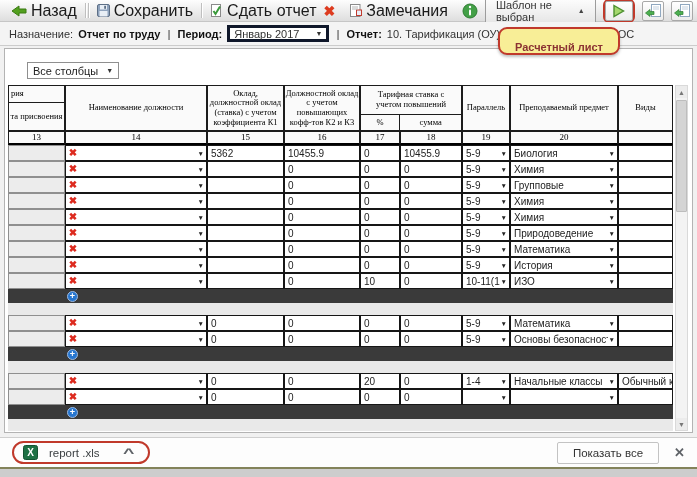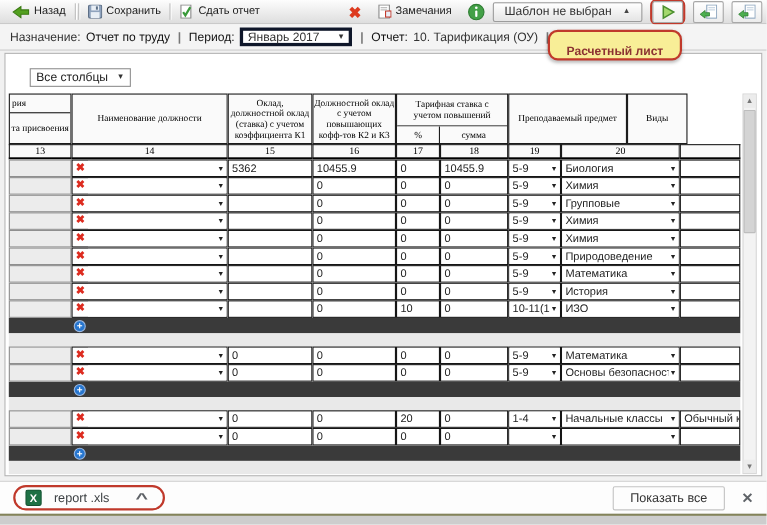--- a/index.html
+++ b/index.html
@@ -5,39 +5,39 @@
   html,body{margin:0;padding:0;}
   body{
     width:697px;height:477px;position:relative;overflow:hidden;
     background:#f1f1f1;font-family:"Liberation Sans",sans-serif;color:#222;
   }
   
   .toolbar1{
     height:22px;display:flex;align-items:center;padding:0 4px;box-sizing:border-box;
     background:linear-gradient(#fdfdfd,#dedede);border-bottom:1px solid #c6c6c6;
   }
-  .tbtn{display:flex;align-items:center;gap:4px;font-size:10px;color:#1a1a1a;
+  .tbtn{display:flex;align-items:center;gap:4px;font-size:16px;color:#1a1a1a;
     padding:1px 7px;white-space:nowrap;cursor:default;}
   .sep{width:1px;height:15px;background:#bfbfbf;margin:0 1px;box-shadow:1px 0 0 #fff;}
   .tb-right{margin-left:auto;display:flex;align-items:center;gap:7px;}
   .iconbtn{display:flex;align-items:center;justify-content:center;}
   .tmpl-btn{display:flex;align-items:center;gap:10px;font-size:11px;color:#333;
     border:1px solid #9c9c9c;border-radius:2px;background:linear-gradient(#ffffff,#e4e4e4);
     padding:2px 10px;}
   .tmpl-arrow{font-size:7px;color:#444;}
   .sqbtn{width:26px;height:18px;border:1px solid #a8a8a8;border-radius:2px;
     background:linear-gradient(#ffffff,#ececec);display:flex;align-items:center;justify-content:center;}
   .annot{border:2px solid #c0392b;border-radius:6px;padding:0px;display:inline-flex;}
   
   .toolbar2{
     height:24px;display:flex;align-items:center;gap:5px;padding:0 9px;box-sizing:border-box;
     background:#f4f4f4;border-bottom:1px solid #cccccc;font-size:11px;color:#333;
     position:relative;white-space:nowrap;overflow:hidden;
   }
-  .b{font-weight:normal;color:#111;}
+  .b{font-weight:bold;color:#111;}
   .pipe{color:#777;font-weight:bold;margin:0 2px;}
   .mini-select{border:3px solid #0f172a;background:#fff;height:17px;display:flex;align-items:center;
     padding:0 4px;gap:16px;font-size:11px;box-sizing:border-box;}
   .mini-arrow{font-size:7px;color:#333;}
   
   .tooltip{
     position:absolute;left:498px;top:27px;width:118px;height:24px;z-index:50;
     background:#f8ee97;border:2px solid #c0392b;border-radius:9px;
     display:flex;align-items:flex-end;justify-content:center;
     font-size:11px;font-weight:bold;color:#8b3232;box-shadow:0 2px 3px rgba(0,0,0,.25);
@@ -233,20 +233,21 @@
       <div class="hc w14">Наименование должности</div>
       <div class="hc w15">Оклад, должностной оклад (ставка) с учетом коэффициента К1</div>
       <div class="hc w16">Должностной оклад с учетом повышающих кофф-тов К2 и К3</div>
       <div class="hc grpw grp1718">
         <div class="grp-top">Тарифная ставка с учетом повышений</div>
         <div class="grp-bot">
           <div class="hc g17">%</div>
           <div class="hc g18">сумма</div>
         </div>
       </div>
+      <div class="hc w19">Параллель</div>
       <div class="hc w20">Преподаваемый предмет</div>
       <div class="hc w21">Виды</div>
     </div>
 
     <div class="hrowB">
       <div class="hc w13">13</div>
       <div class="hc w14">14</div>
       <div class="hc w15">15</div>
       <div class="hc w16">16</div>
       <div class="hc w17">17</div>

